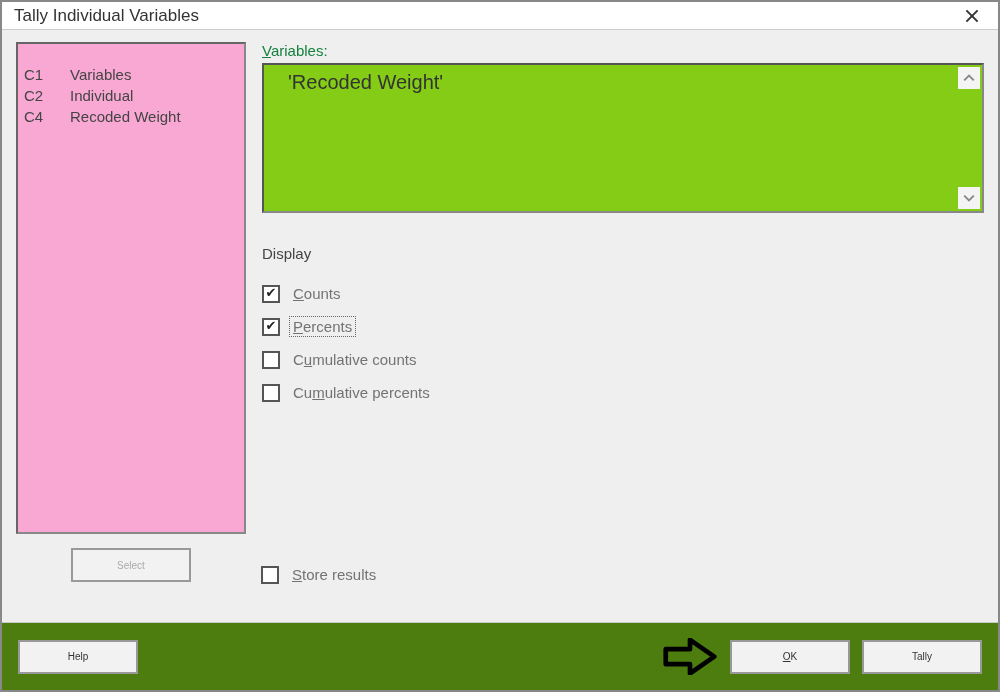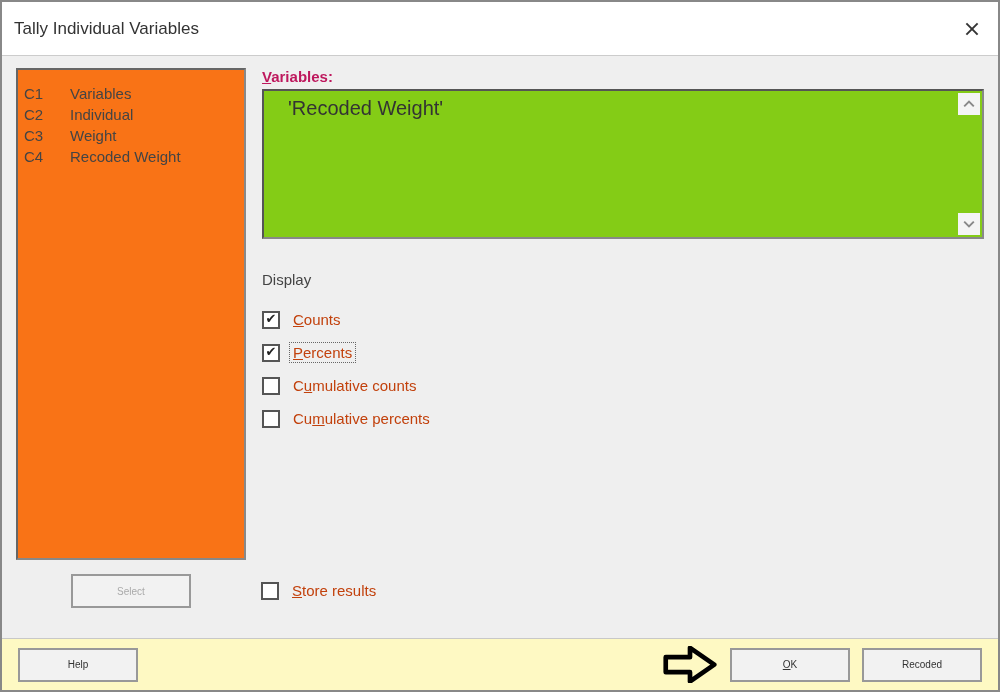--- a/index.html
+++ b/index.html
@@ -16,21 +16,21 @@
   }
   .window {
     width: 1000px;
     height: 692px;
     border: 2px solid #888;
     background: #fff;
     display: flex;
     flex-direction: column;
   }
   .titlebar {
-    height: 54px;
+    height: 28px;
     display: flex;
     align-items: center;
     justify-content: space-between;
     padding: 0 6px 0 12px;
     border-bottom: 1px solid #ccc;
     background: #ffffff;
   }
   .titlebar .title {
     font-size: 17px;
     color: #333;
@@ -55,25 +55,25 @@
     gap: 16px;
     height: 540px;
   }
   .left-col {
     display: flex;
     flex-direction: column;
     width: 230px;
   }
   .var-list {
     flex: 1;
-    background: #f97316;
+    background: #f9a8d4;
     border: 2px solid #888;
     border-top-color: #666;
     border-left-color: #666;
-    padding: 13px 6px;
+    padding: 20px 6px;
     font-size: 15px;
     line-height: 1.4;
     overflow: auto;
   }
   .var-list .row {
     display: flex;
     gap: 14px;
     white-space: nowrap;
     cursor: default;
   }
@@ -100,23 +100,22 @@
     color: #aaa;
     cursor: default;
   }
   .right-col {
     flex: 1;
     display: flex;
     flex-direction: column;
   }
   .field-label {
     font-size: 15px;
-    color: #be185d;
+    color: #15803d;
     margin-bottom: 4px;
-    font-weight: bold;
   }
   .variables-box {
     position: relative;
     background: #84cc16;
     border: 2px solid #888;
     border-top-color: #555;
     border-left-color: #555;
     height: 150px;
     padding: 6px 24px;
     font-size: 20px;
@@ -143,21 +142,21 @@
     font-size: 15px;
     margin-bottom: 22px;
     color: #444;
   }
   .check-row {
     display: flex;
     align-items: center;
     gap: 10px;
     margin-bottom: 14px;
     font-size: 15px;
-    color: #c2410c;
+    color: #737373;
   }
   .checkbox {
     width: 18px;
     height: 18px;
     border: 2px solid #555;
     background: #fff;
     display: inline-flex;
     align-items: center;
     justify-content: center;
   }
@@ -176,23 +175,23 @@
   }
   .store-row {
     position: absolute;
     left: 259px;
     bottom: 24px;
     display: flex;
     align-items: center;
     gap: 10px;
   }
   .footer {
-    height: 52px;
+    height: 68px;
     border-top: 1px solid #c8c8c8;
-    background: #fef9c3;
+    background: #4d7c0f;
     display: flex;
     align-items: center;
     padding: 0 16px;
     gap: 12px;
   }
   .footer-spacer { flex: 1; }
   .ok-arrow {
     width: 56px;
     height: 40px;
     display: flex;
@@ -224,24 +223,20 @@
         <div class="var-list">
           <div class="row">
             <span class="col-id">C1</span>
             <span>Variables</span>
           </div>
           <div class="row">
             <span class="col-id">C2</span>
             <span>Individual</span>
           </div>
           <div class="row">
-            <span class="col-id">C3</span>
-            <span>Weight</span>
-          </div>
-          <div class="row">
             <span class="col-id">C4</span>
             <span>Recoded Weight</span>
           </div>
         </div>
         <div class="select-btn-wrap">
           <div class="btn disabled">
             <span>Select</span>
           </div>
         </div>
       </div>
@@ -303,16 +298,16 @@
     <div class="footer-spacer"></div>
     <div class="ok-arrow">
       <svg viewBox="0 0 60 40">
         <polygon points="4,12 30,12 30,2 56,20 30,38 30,28 4,28" fill="none" stroke="#000" stroke-width="5" stroke-linejoin="round"></polygon>
       </svg>
     </div>
     <div class="btn btn-ok">
       <span><span class="underline-letter">O</span>K</span>
     </div>
     <div class="btn btn-cancel">
-      <span>Recoded</span>
+      <span>Tally</span>
     </div>
   </div>
 </div>
 
 </body></html>

